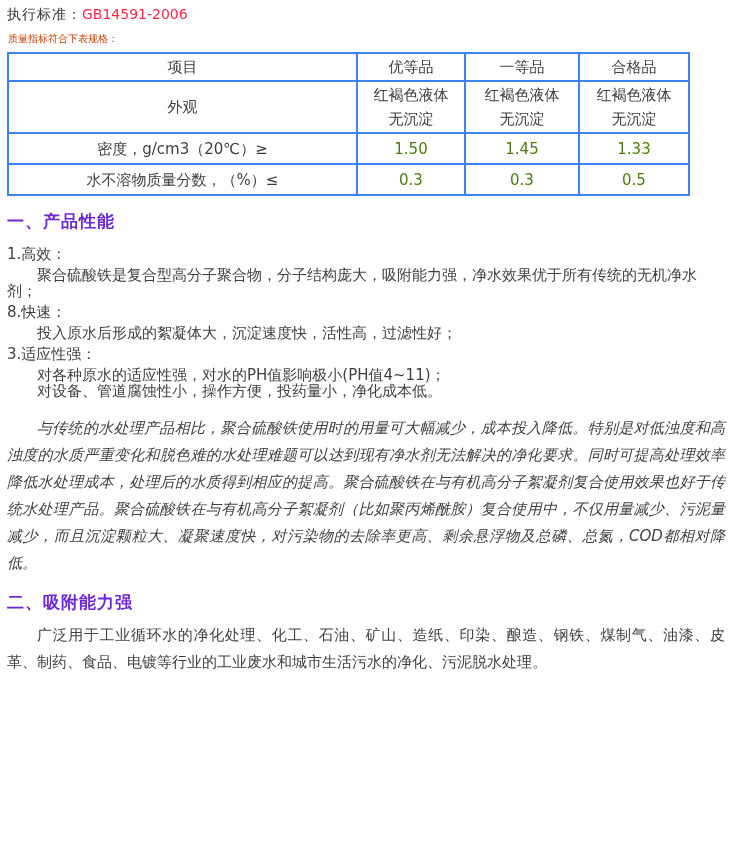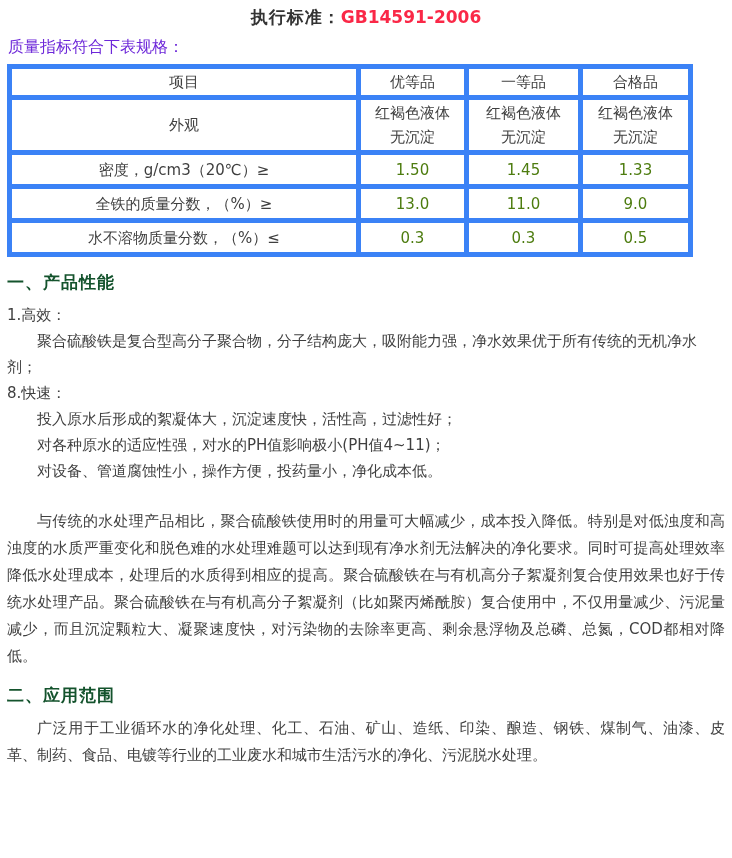--- a/index.html
+++ b/index.html
@@ -4,47 +4,47 @@
 <style>
   html,body{margin:0;padding:0;}
   body{
     width:732px;height:858px;overflow:hidden;background:#ffffff;
     font-family:"DejaVu Sans","Liberation Sans",sans-serif;
     color:#3f3f3f;
     -webkit-font-smoothing:antialiased;
   }
   .page{padding:4px 7px 0 7px;}
   .title{
-    text-align:center;font-size:17px;font-weight:bold;color:#333333;
+    text-align:left;font-size:14px;font-weight:normal;color:#333333;
     margin:2px 0 8px 0;letter-spacing:1px;
   }
   .title .red{color:#fa2847;letter-spacing:0;}
-  .intro{font-size:16px;margin:0 0 6px 1px;color:#6d28d9;}
+  .intro{font-size:10px;margin:0 0 6px 1px;color:#c2410c;}
   table.spec{
     border-collapse:collapse;table-layout:fixed;width:681px;
     font-size:15px;color:#3f3f3f;
   }
   table.spec th,table.spec td{
-    border:5px solid #3b82f6;text-align:center;vertical-align:middle;
+    border:2px solid #3b82f6;text-align:center;vertical-align:middle;
     padding:1px 2px;font-weight:normal;line-height:24px;
   }
   table.spec th{height:24px;}
   table.spec td{height:27px;}
   table.spec td.num{color:#4d7c0f;}
   .sec-heading{
-    font-size:17px;font-weight:bold;color:#14532d;
+    font-size:17px;font-weight:bold;color:#6d28d9;
     margin:14px 0 8px 0;letter-spacing:1px;
   }
   .item-label{font-size:15px;line-height:26px;}
-  .item-text{font-size:15px;line-height:26px;text-indent:2em;}
+  .item-text{font-size:15px;line-height:16px;text-indent:2em;}
   .para{
     font-size:15px;line-height:27px;text-indent:2em;margin:0;
     text-align:justify;
   }
-  .para.gap{margin-top:24px;}
+  .para.gap{margin-top:16px;font-style:italic;}
 </style>
 </head>
 <body>
 
 <div class="page">
 
   <div class="title">
     <span>执行标准：</span><span class="red">GB14591-2006</span>
   </div>
 
@@ -92,34 +92,20 @@
           </td>
           <td class="num">
             <div>1.45</div>
           </td>
           <td class="num">
             <div>1.33</div>
           </td>
         </tr>
         <tr>
           <td>
-            <div>全铁的质量分数，（%）≥</div>
-          </td>
-          <td class="num">
-            <div>13.0</div>
-          </td>
-          <td class="num">
-            <div>11.0</div>
-          </td>
-          <td class="num">
-            <div>9.0</div>
-          </td>
-        </tr>
-        <tr>
-          <td>
             <div>水不溶物质量分数，（%）≤</div>
           </td>
           <td class="num">
             <div>0.3</div>
           </td>
           <td class="num">
             <div>0.3</div>
           </td>
           <td class="num">
             <div>0.5</div>
@@ -128,23 +114,24 @@
       </tbody>
   </table>
 
   <div class="sec-heading">一、产品性能</div>
 
   <div id="perf-items">
       <div class="item-label">1.高效：</div>
       <div class="item-text">聚合硫酸铁是复合型高分子聚合物，分子结构庞大，吸附能力强，净水效果优于所有传统的无机净水剂；</div>
       <div class="item-label">8.快速：</div>
       <div class="item-text">投入原水后形成的絮凝体大，沉淀速度快，活性高，过滤性好；</div>
+      <div class="item-label">3.适应性强：</div>
       <div class="item-text">对各种原水的适应性强，对水的PH值影响极小(PH值4~11)；</div>
       <div class="item-text">对设备、管道腐蚀性小，操作方便，投药量小，净化成本低。</div>
     </div>
 
   <p class="para gap">与传统的水处理产品相比，聚合硫酸铁使用时的用量可大幅减少，成本投入降低。特别是对低浊度和高浊度的水质严重变化和脱色难的水处理难题可以达到现有净水剂无法解决的净化要求。同时可提高处理效率降低水处理成本，处理后的水质得到相应的提高。聚合硫酸铁在与有机高分子絮凝剂复合使用效果也好于传统水处理产品。聚合硫酸铁在与有机高分子絮凝剂（比如聚丙烯酰胺）复合使用中，不仅用量减少、污泥量减少，而且沉淀颗粒大、凝聚速度快，对污染物的去除率更高、剩余悬浮物及总磷、总氮，COD都相对降低。</p>
 
-  <div class="sec-heading">二、应用范围</div>
+  <div class="sec-heading">二、吸附能力强</div>
 
   <p class="para">广泛用于工业循环水的净化处理、化工、石油、矿山、造纸、印染、酿造、钢铁、煤制气、油漆、皮革、制药、食品、电镀等行业的工业废水和城市生活污水的净化、污泥脱水处理。</p>
 
 </div>
 
 </body></html>

